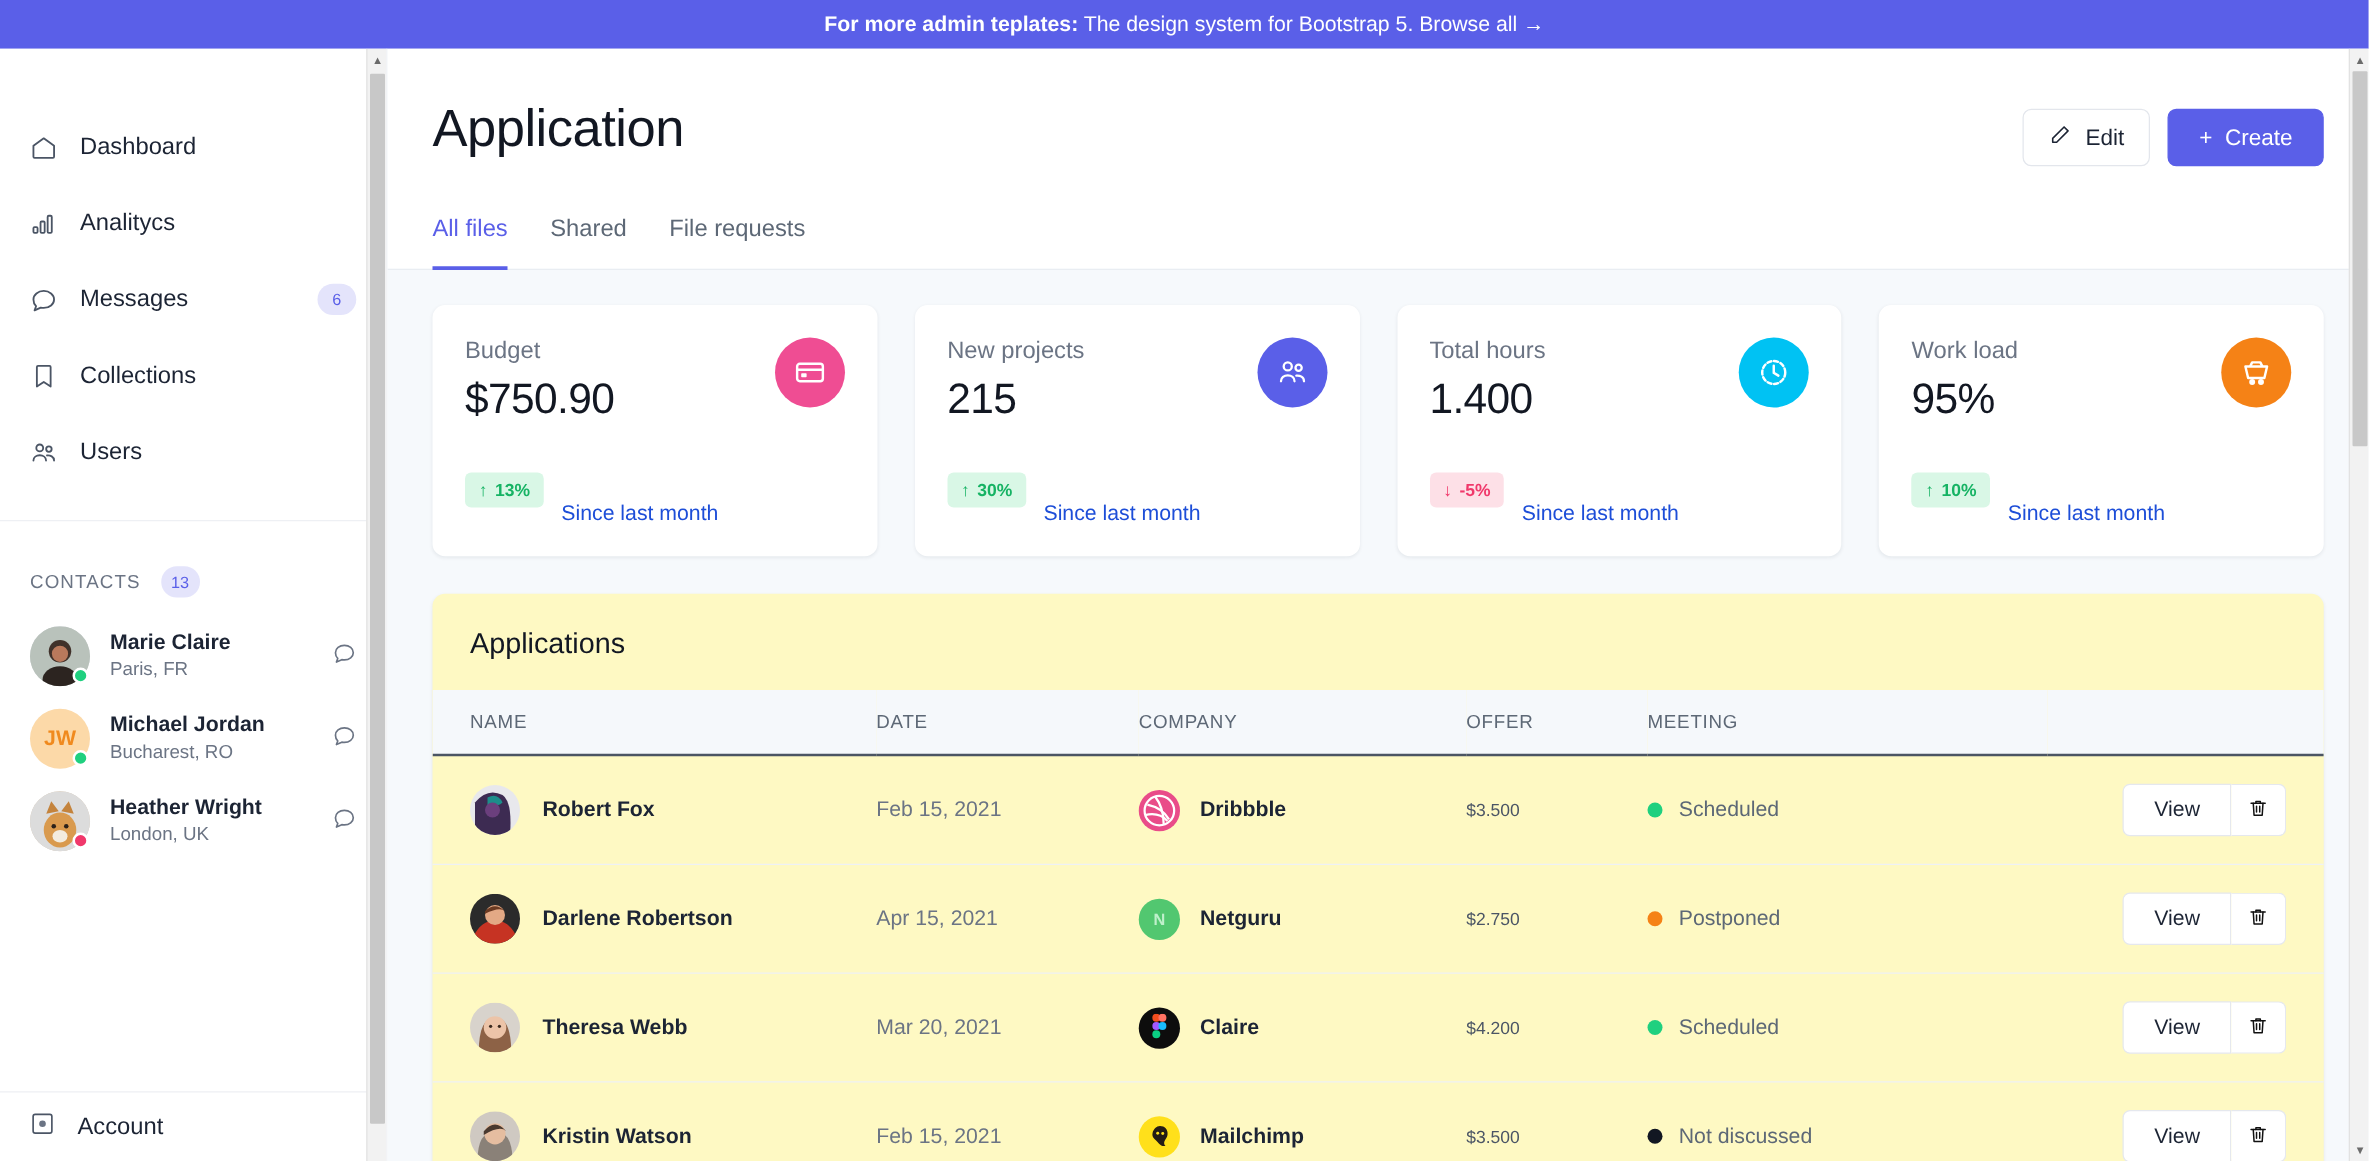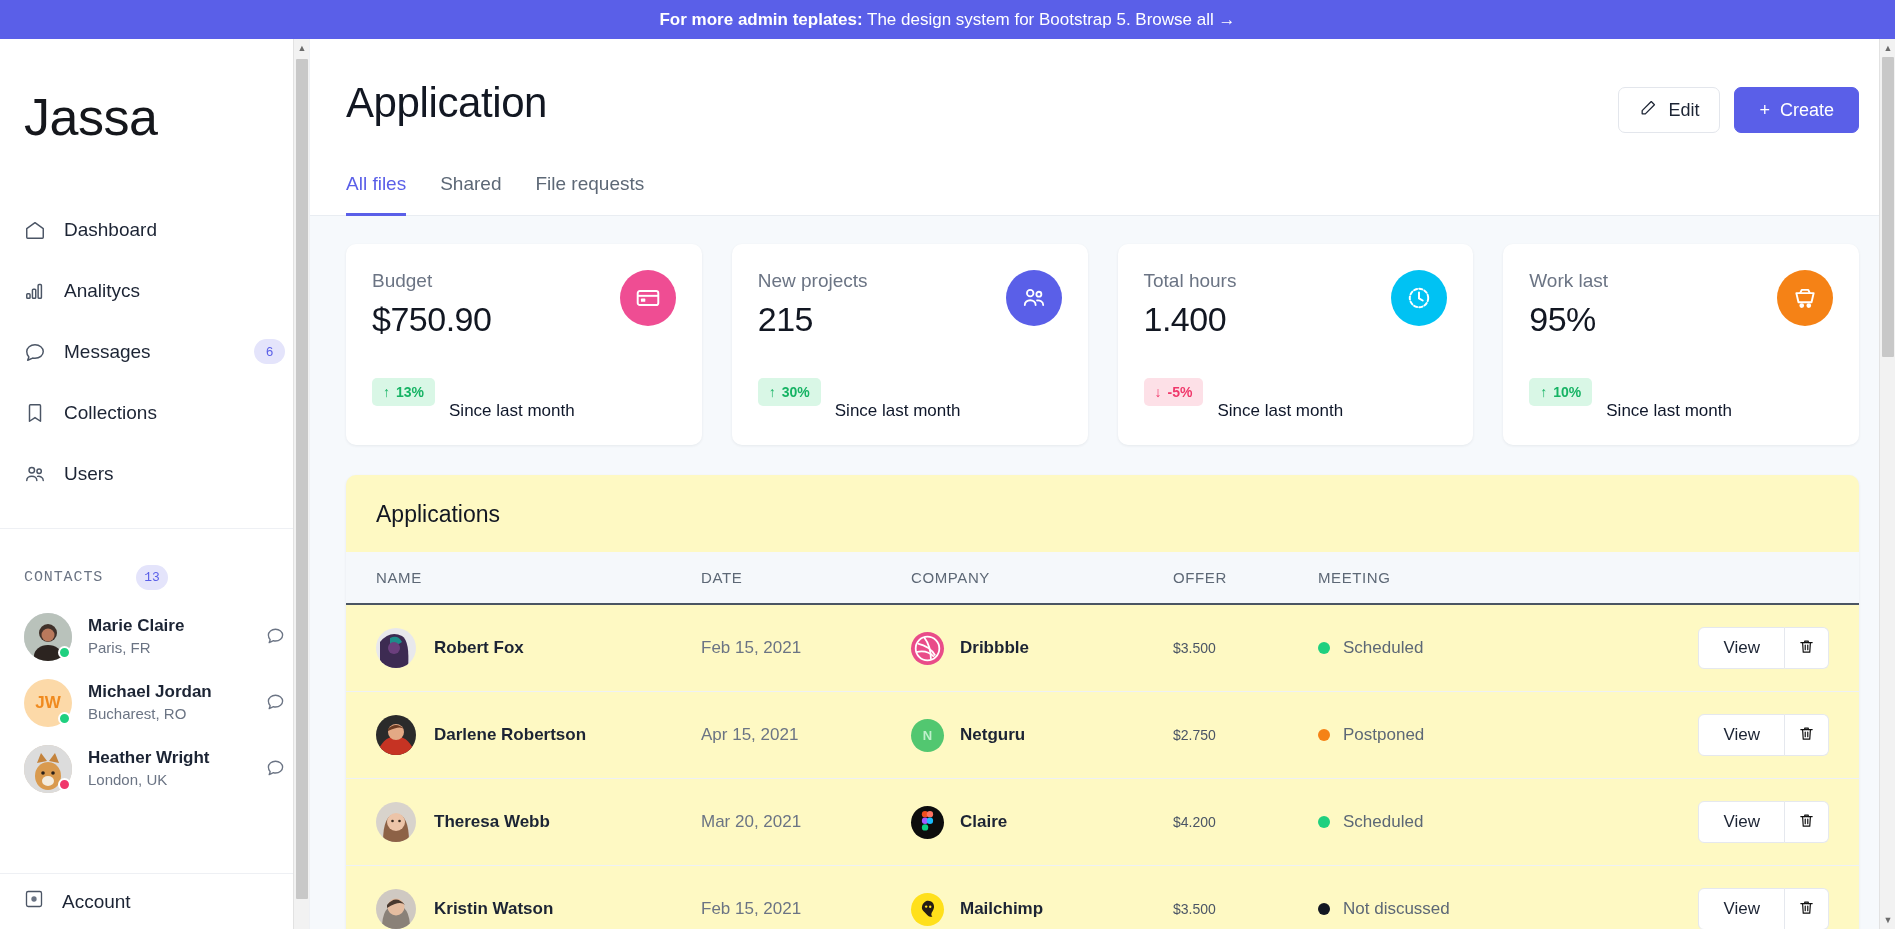--- a/index.html
+++ b/index.html
@@ -63,23 +63,22 @@
     border-radius: 13px;
     background: #e4e4fb;
     color: #5a5fe8;
     font-size: 13px;
     display: flex; align-items: center; justify-content: center;
     padding: 0 8px;
   }
   .side-sep { height: 1px; background: #eef0f4; margin: 24px 0 0 0; }
 
   .contacts-head {
-    display: flex; align-items: center; gap: 33px;
+    display: flex; align-items: center; gap: 16px;
     padding: 36px 24px 14px 24px;
-    font-family: Liberation Mono, monospace;
   }
   .contacts-title {
     font-size: 15px; letter-spacing: 0.9px;
     color: #6b7484; text-transform: uppercase;
   }
 
   .contact {
     display: flex; align-items: center; gap: 16px;
     padding: 9px 24px; cursor: pointer;
   }
@@ -167,21 +166,21 @@
     flex: 0 0 56px;
   }
   .stat-foot { display: flex; align-items: center; gap: 14px; margin-top: 24px; }
   .trend {
     display: inline-flex; align-items: center; gap: 6px;
     height: 28px; padding: 0 11px; border-radius: 5px;
     font-size: 14px; font-weight: 700;
   }
   .trend.up { background: #d9f7e6; color: #16b364; }
   .trend.down { background: #fde0e7; color: #f0386b; }
-  .stat-since { font-size: 17px; color: #0f172a; margin-top: 38px; }
+  .stat-since { font-size: 17px; color: #1d4ed8; margin-top: 38px; }
 
   
   .table-card {
     margin-top: 30px; background: #fef9c3; border-radius: 10px;
     box-shadow: 0 1px 3px rgba(18,28,45,.07); overflow: hidden;
   }
   .table-title { font-size: 23px; color: #121722; padding: 26px 30px 24px 30px; }
   table { width: 100%; border-collapse: collapse; }
   thead th {
     background: #f5f8fb; text-align: left;
@@ -249,21 +248,20 @@
 <body>
 
 <div class="promo">
   <a class="promo-link" href="#"><b>For more admin teplates:</b><span> The design system for Bootstrap 5. Browse all →</span></a>
 </div>
 
 <div class="shell">
 
   <aside class="sidebar">
 
-    <div class="brand">Jassa</div>
 
     <div class="nav-item">
       <span class="ico">
         <svg width="22" height="22" viewBox="0 0 24 24" fill="none" stroke="currentColor" stroke-width="1.6" stroke-linecap="round" stroke-linejoin="round">
             <path d="M3 10.5 12 4l9 6.5V20a1 1 0 0 1-1 1H4a1 1 0 0 1-1-1z"></path>
           </svg>
       </span>
       <span class="nav-label">Dashboard</span>
     </div>
 
@@ -495,21 +493,21 @@
               <span>↓</span>
               <span>-5%</span>
             </span>
             <span class="stat-since">Since last month</span>
           </div>
         </div>
 
         <div class="stat-card">
           <div class="stat-top">
             <div>
-              <div class="stat-label">Work last</div>
+              <div class="stat-label">Work load</div>
               <div class="stat-value">95%</div>
             </div>
             <div class="stat-ico" style="background:#f58216">
               <svg width="26" height="26" viewBox="0 0 24 24" fill="none" stroke="#fff" stroke-width="1.8" stroke-linejoin="round">
                   <path d="M4 7.5h16l-2 8.5H6z"></path>
                   <path d="M7.5 7.5 9 4.5h6l1.5 3"></path>
                   <circle cx="9" cy="19" r="1.3" fill="#fff"></circle>
                   <circle cx="15.5" cy="19" r="1.3" fill="#fff"></circle>
                 </svg>
             </div>

